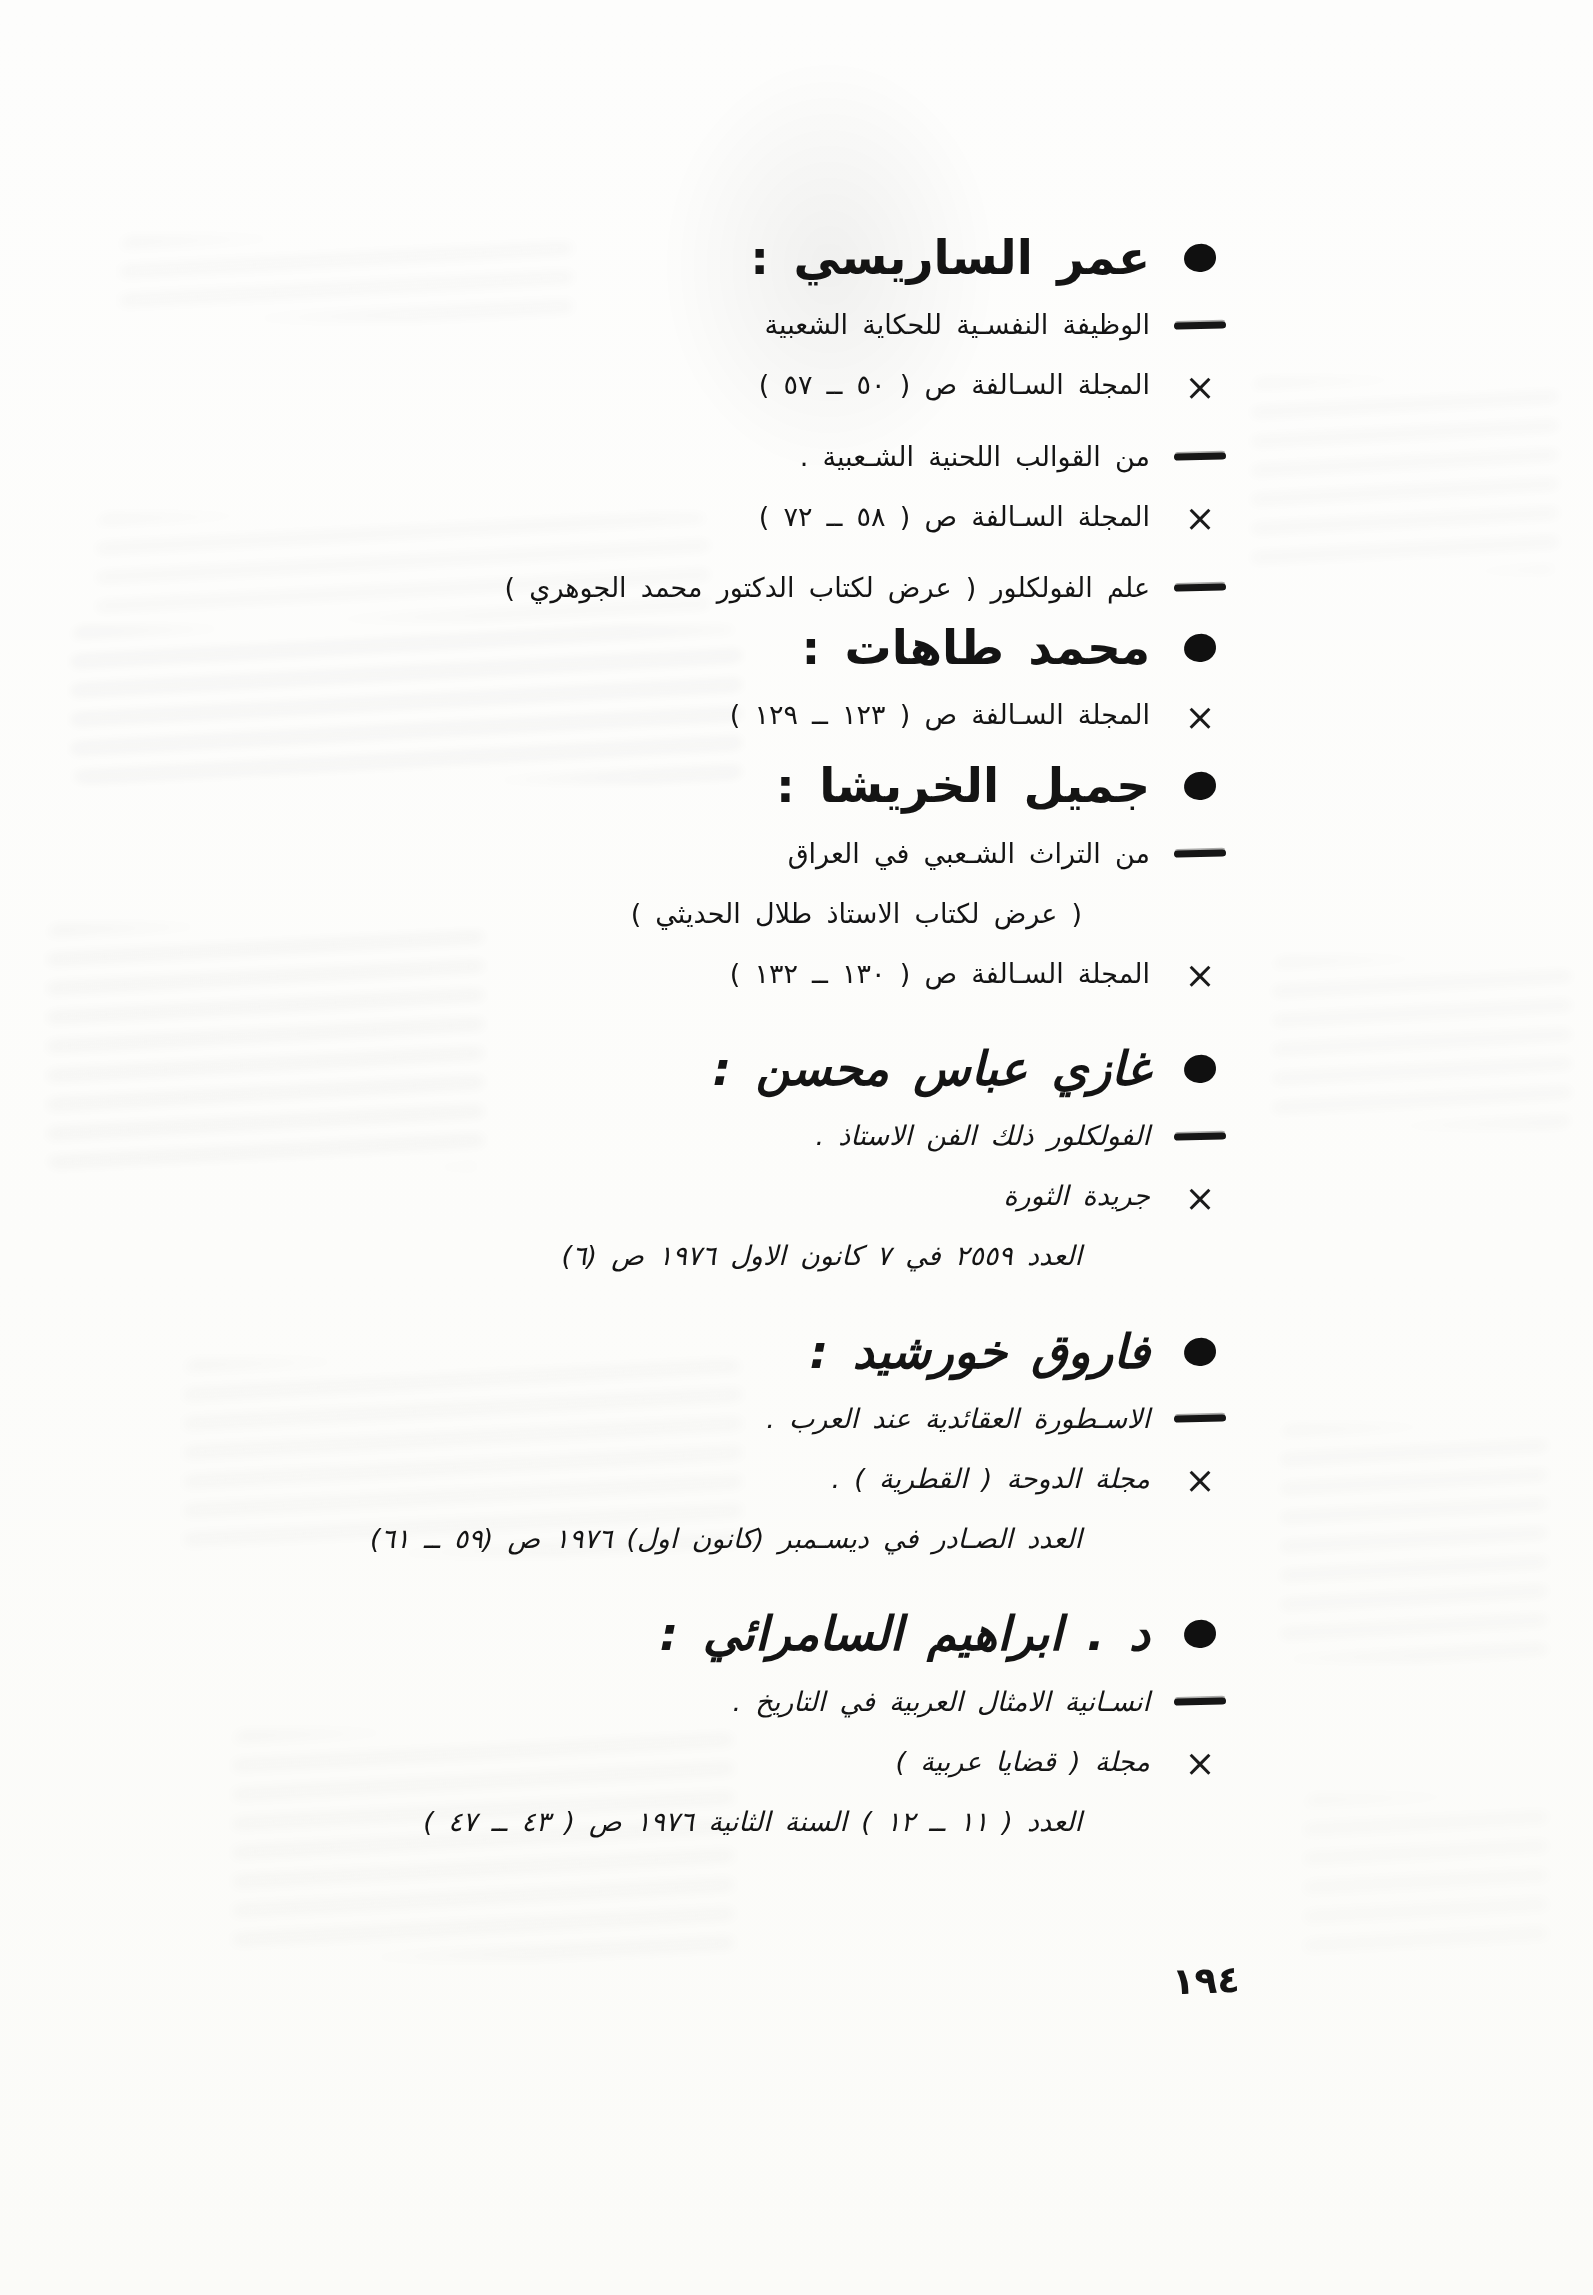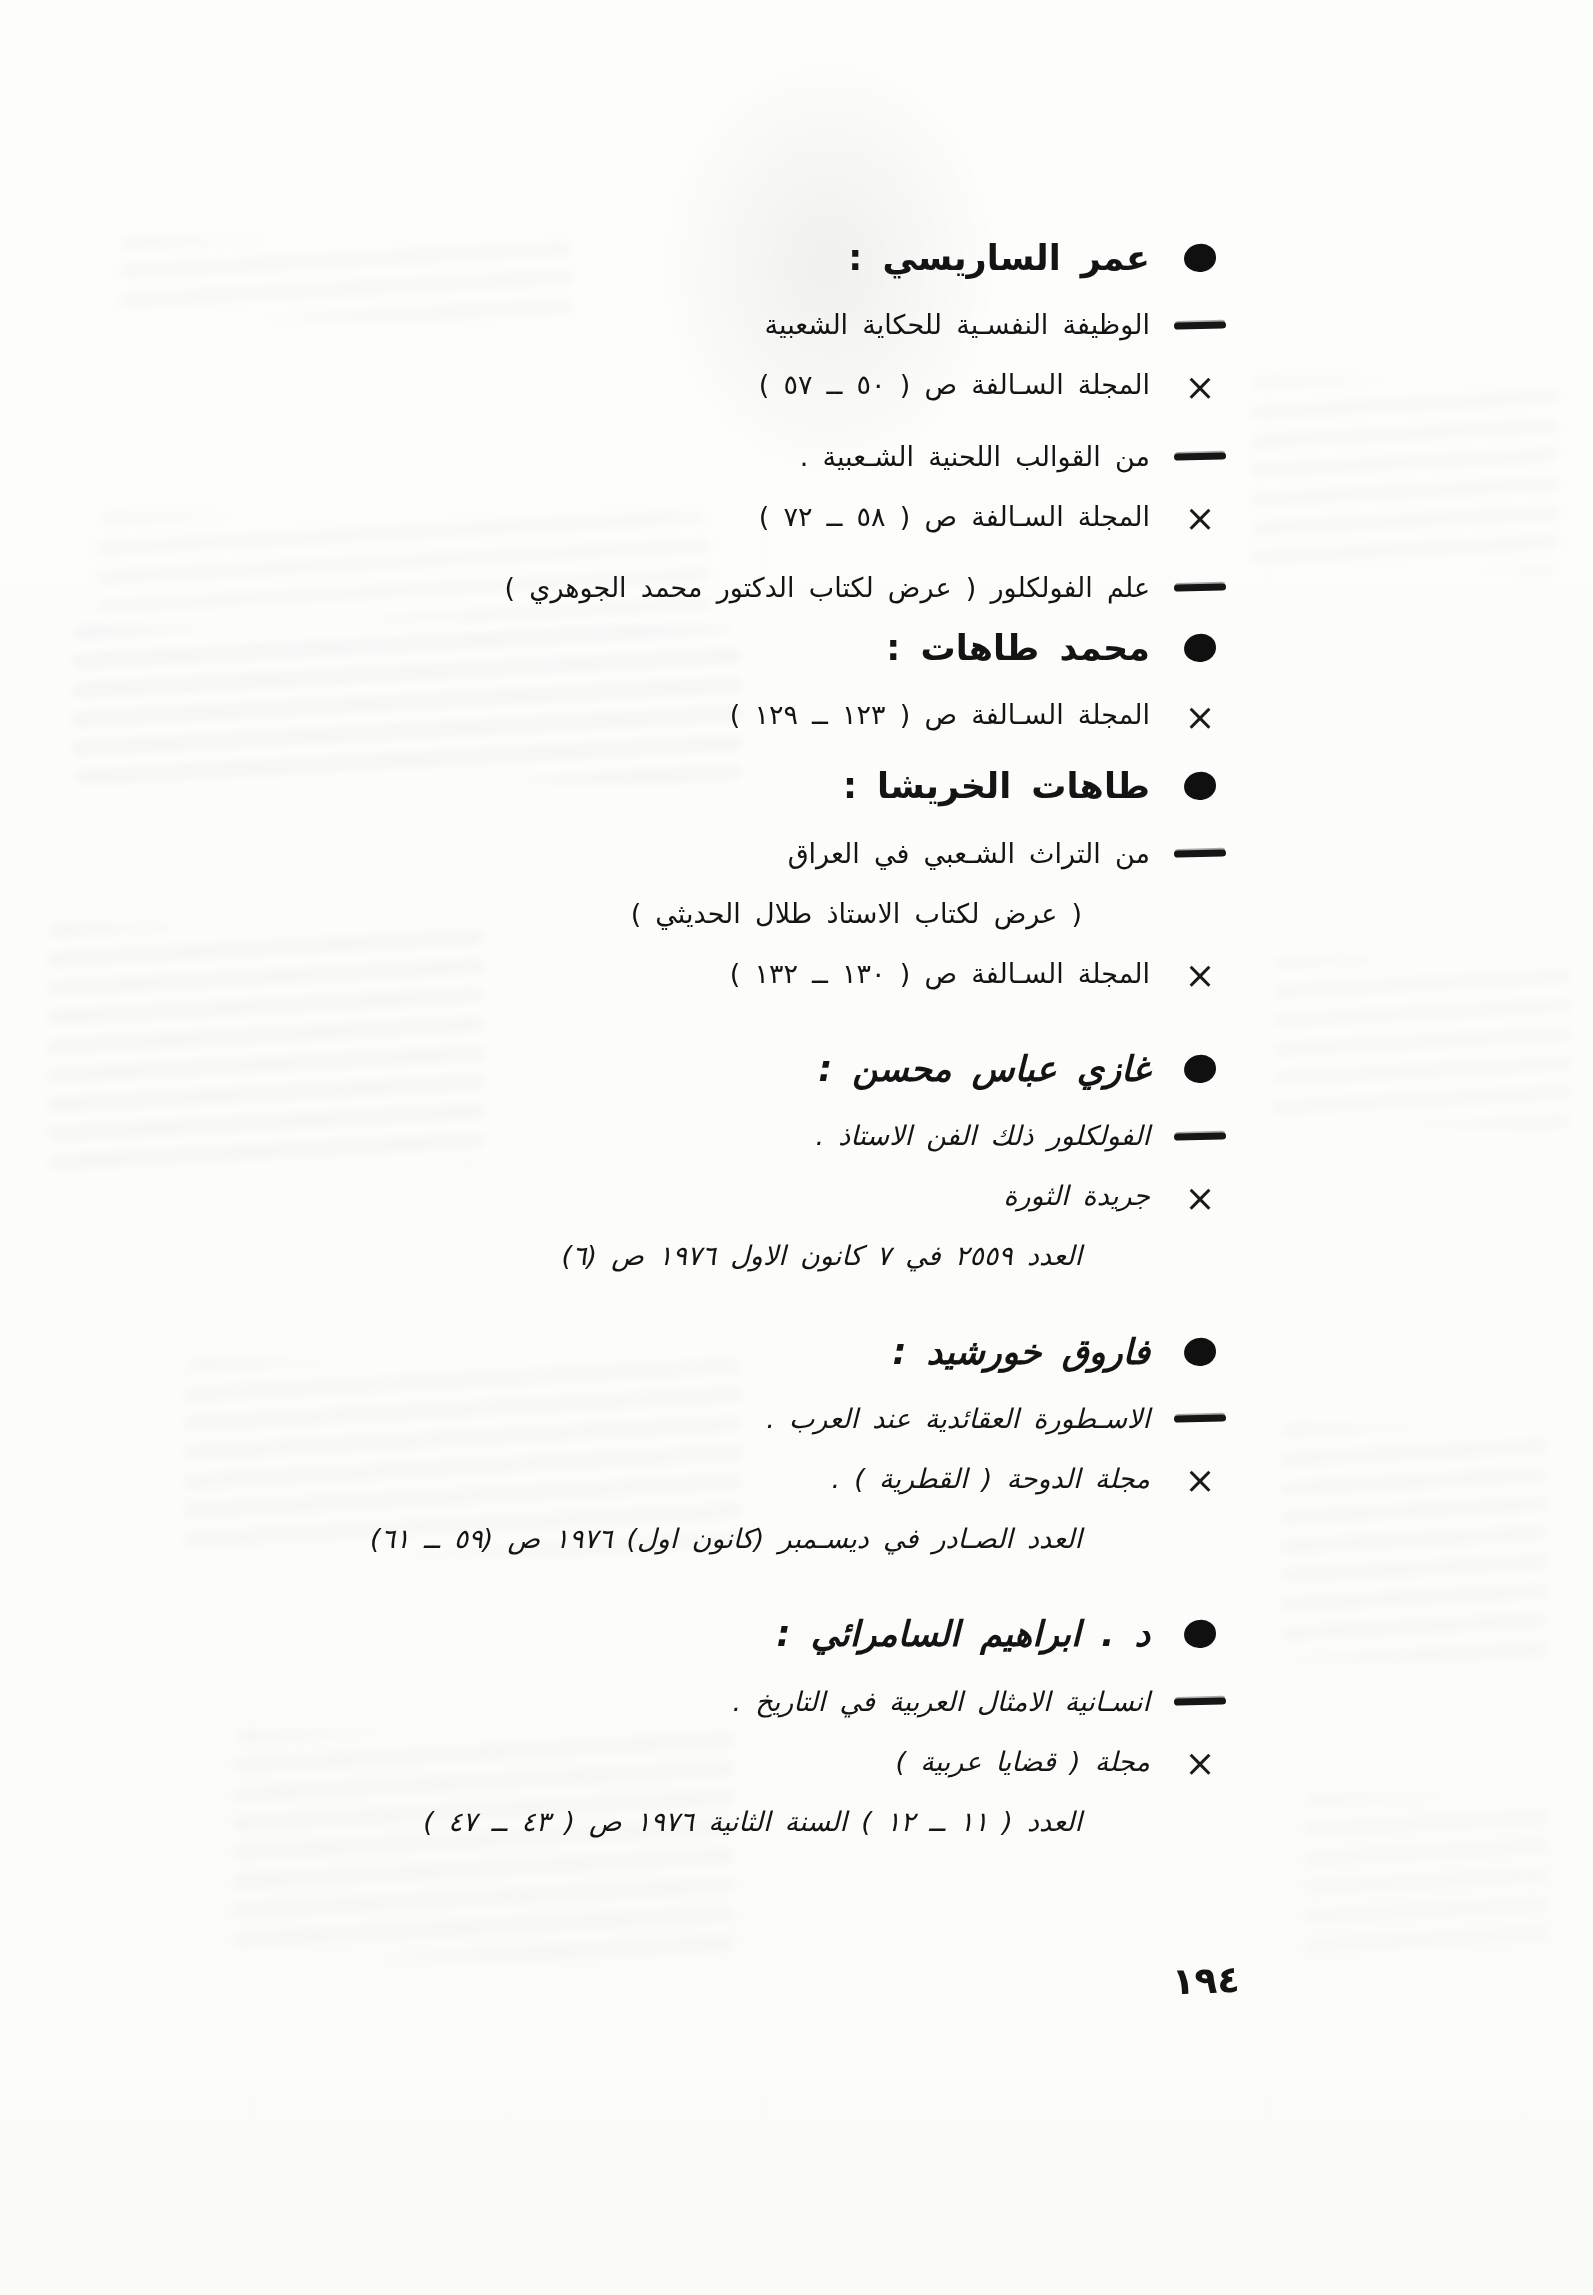--- a/index.html
+++ b/index.html
@@ -61,21 +61,21 @@
     font-size:37px;line-height:1;color:#1a1a1a;
     font-family:"DejaVu Sans",sans-serif;
     transform:translateY(1.6px);
   }
   .text{
     font-size:27px;line-height:48px;
     word-spacing:5.6px;
     white-space:nowrap;
   }
   .name{
-    font-size:35px;font-weight:700;
+    font-size:47px;font-weight:700;
     word-spacing:8px;
     letter-spacing:0.4px;
   }
   .row.continuation .text{padding-right:68px;}
   .page-number{
     position:absolute;
     top:1959px;right:353px;
     font-size:37px;font-weight:700;
     letter-spacing:1.6px;
     transform:rotate(-2deg);
@@ -160,21 +160,21 @@
           </span>
     <span class="text">المجلة السـالفة ص ( ١٢٣ ــ ١٢٩ )</span>
   </div>
 </section>
 
   <section class="entry">
     <div class="row header">
       <span class="marker-cell">
         <span class="bullet"></span>
       </span>
-      <span class="text name">طاهات الخريشا :</span>
+      <span class="text name">جميل الخريشا :</span>
     </div>
 
   <div class="row line">
     <span class="marker-cell">
             <span class="dash"></span>
           </span>
     <span class="text">من التراث الشـعبي في العراق</span>
   </div>
 
   <div class="row line continuation">

